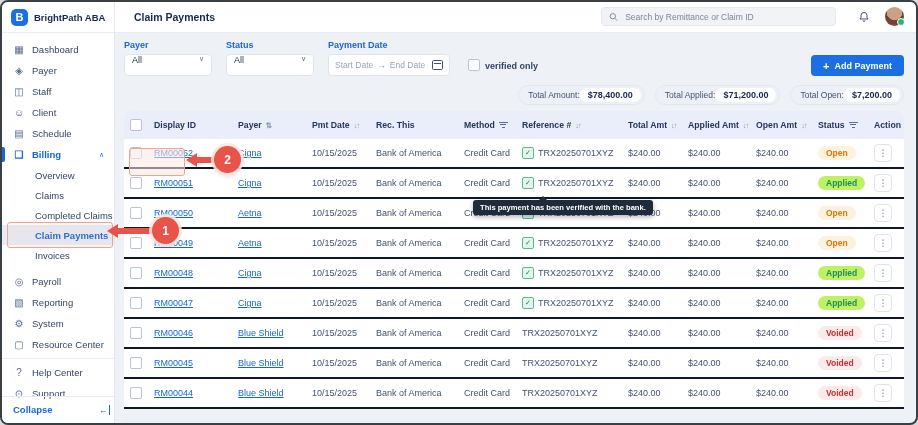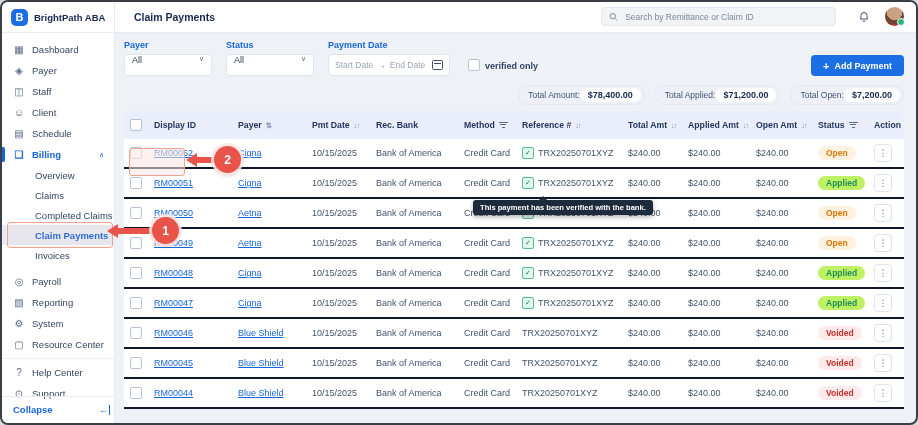--- a/index.html
+++ b/index.html
@@ -235,21 +235,21 @@
           </div>
           <div class="th">
             <span>Payer</span>
             <span class="sort">⇅</span>
           </div>
           <div class="th">
             <span>Pmt Date</span>
             <span class="sort">↓↑</span>
           </div>
           <div class="th">
-            <span>Rec. Bank</span>
+            <span>Rec. This</span>
           </div>
           <div class="th">
             <span>Method</span>
             <span class="f-ic"></span>
           </div>
           <div class="th">
             <span>Reference #</span>
             <span class="sort">↓↑</span>
           </div>
           <div class="th">

